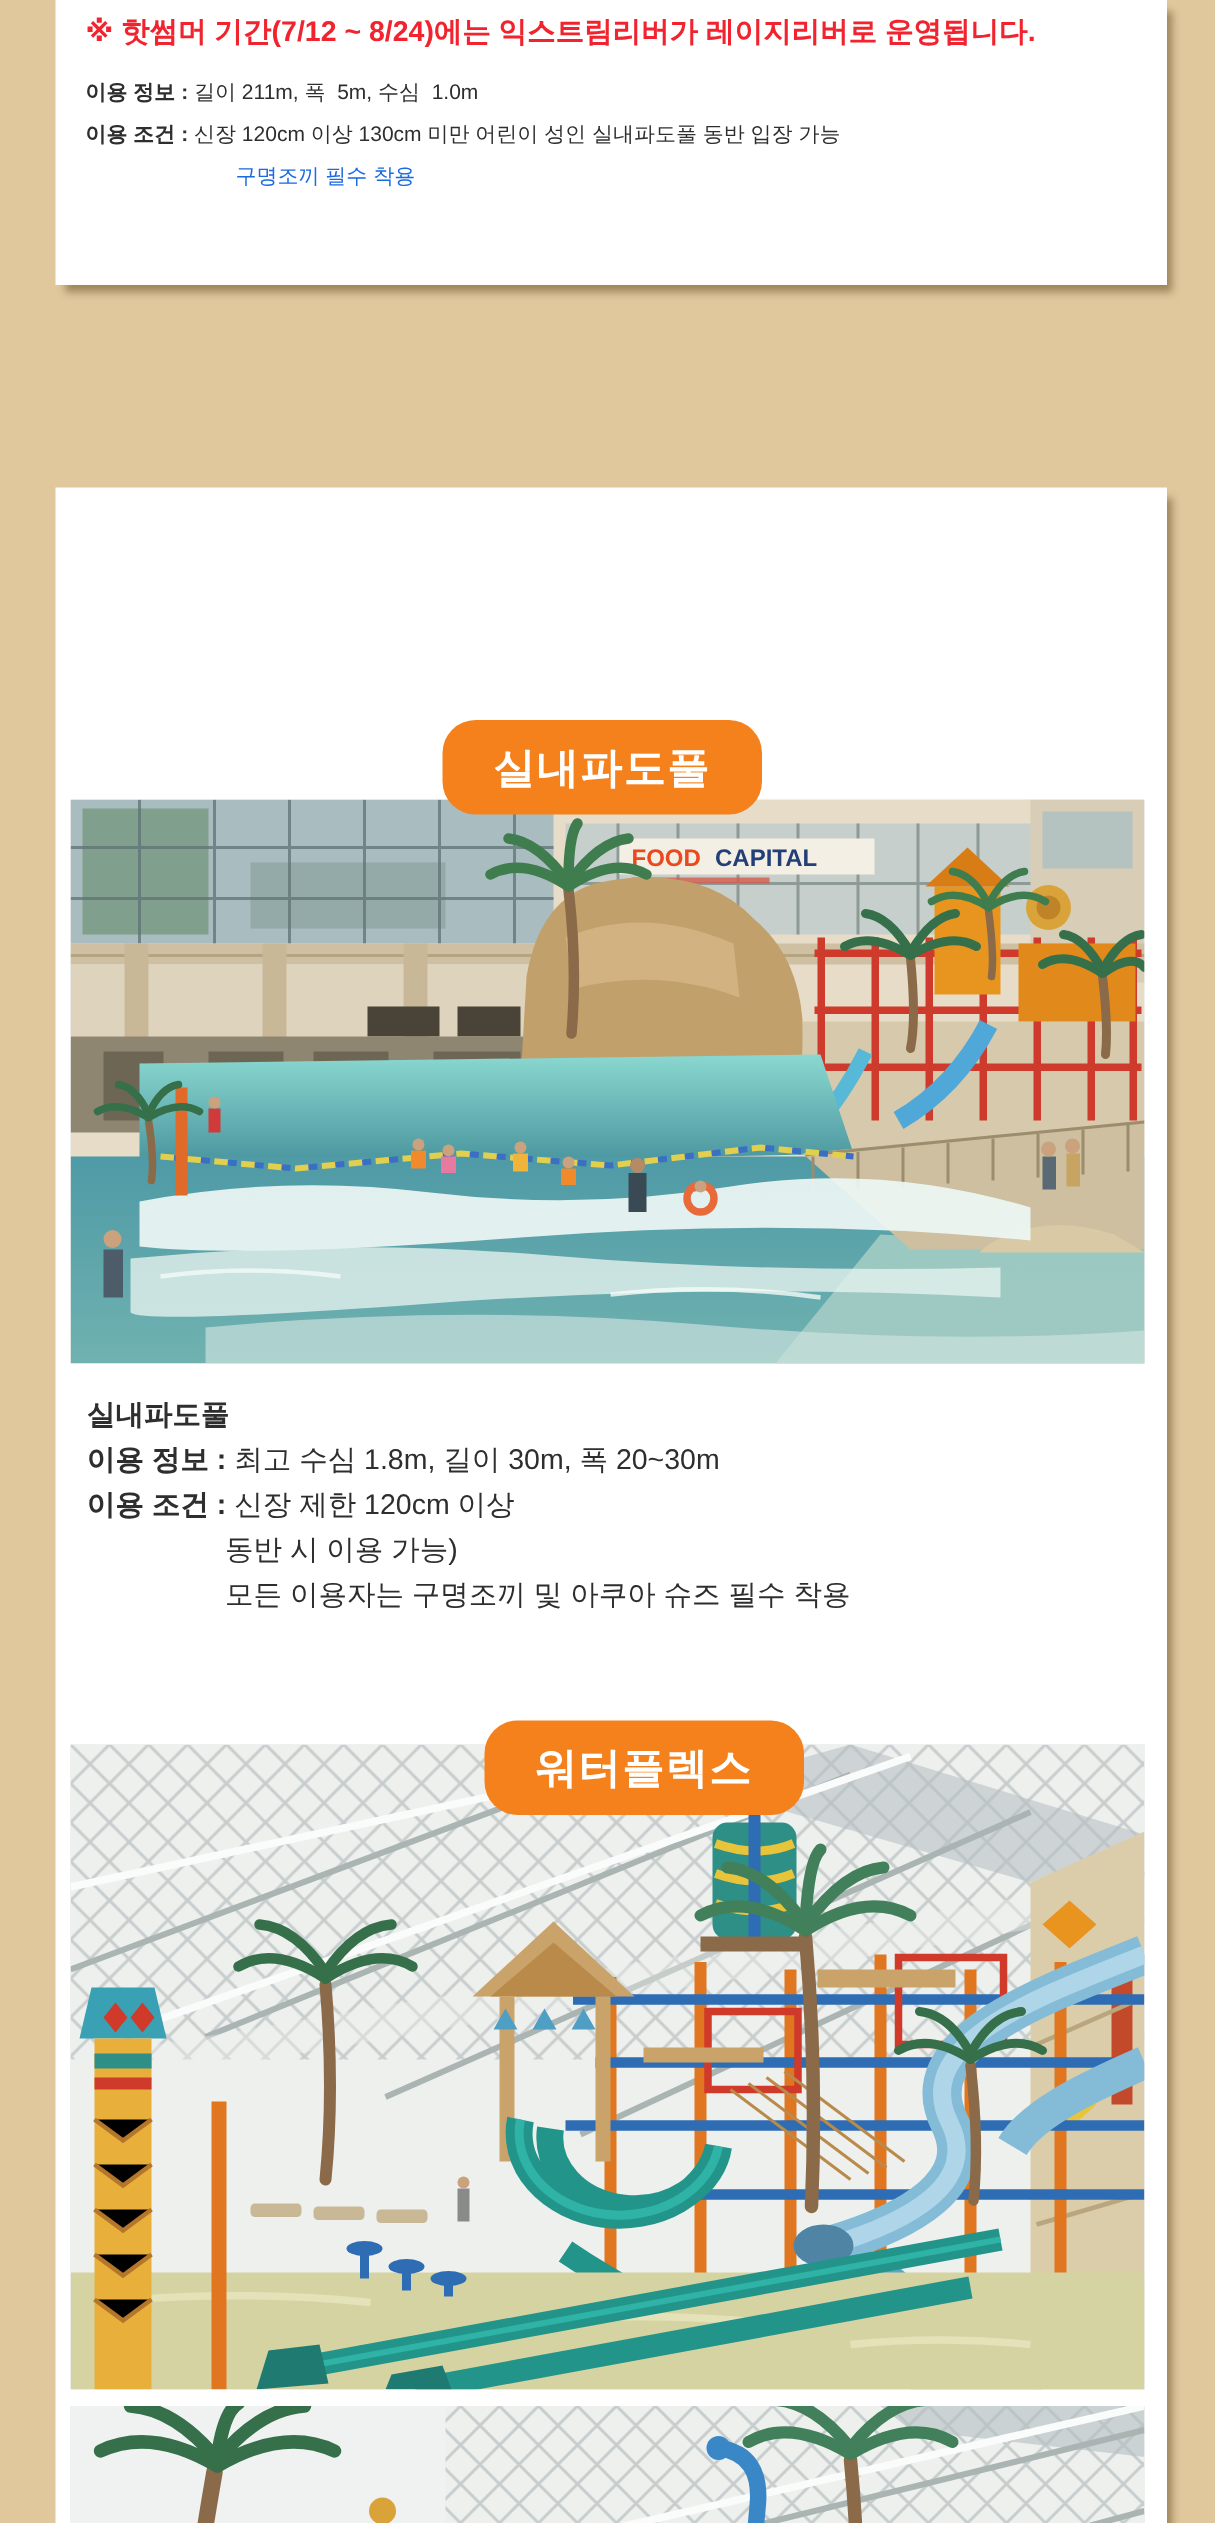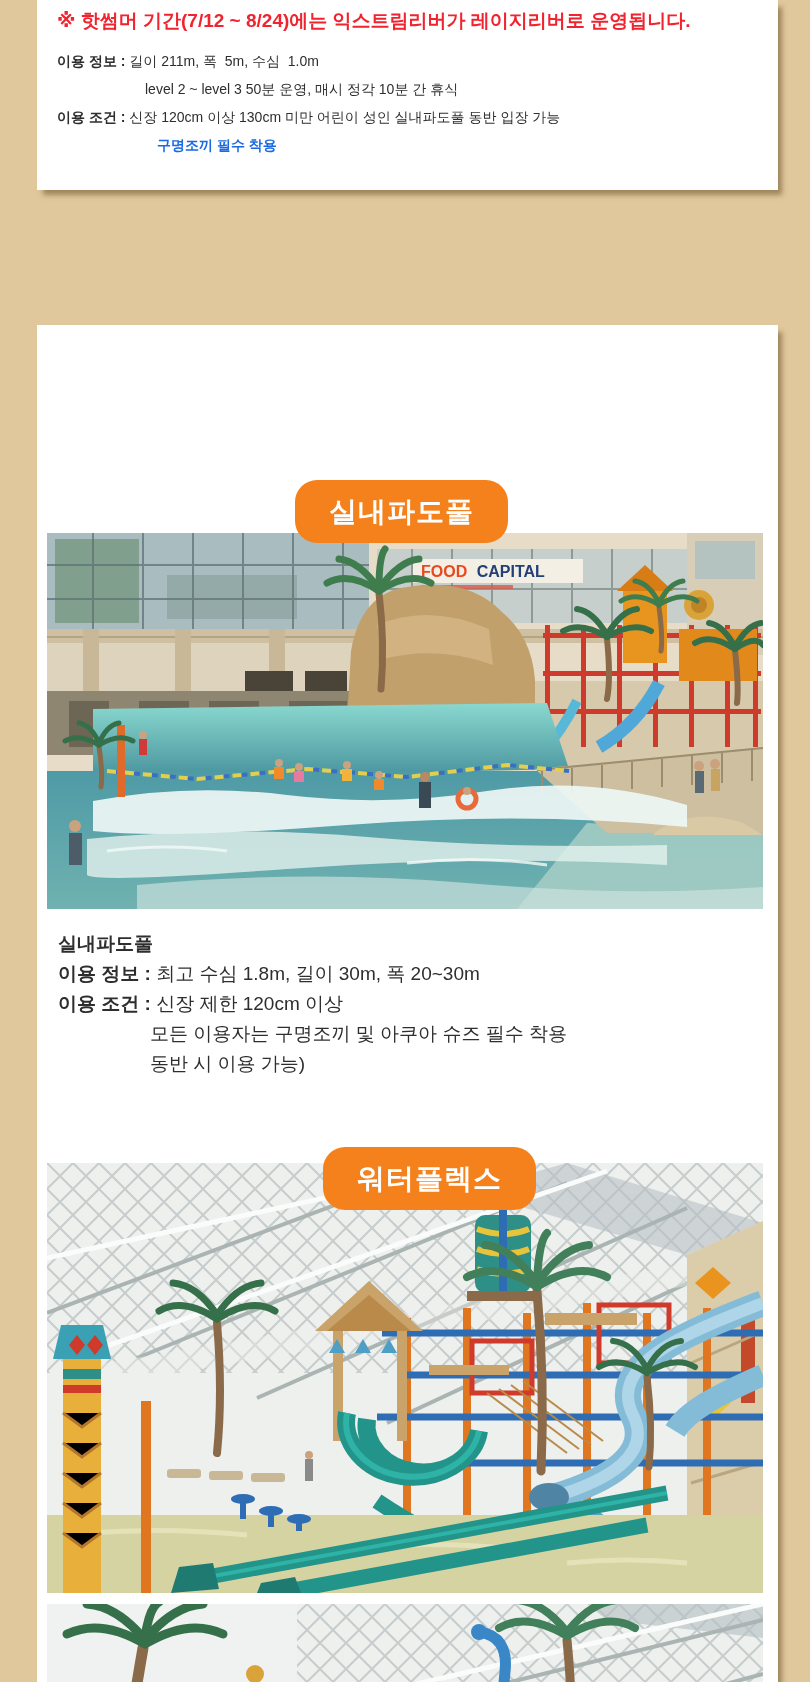--- a/index.html
+++ b/index.html
@@ -9,21 +9,21 @@
         box-shadow:5px 6px 5px -1px rgba(118,94,52,.62);}
   .card1{top:0;height:190px;}
   .card2{top:325px;height:1360px;}
 
   .warning{position:absolute;left:20px;top:8px;margin:0;font-size:19px;font-weight:bold;color:#f1232e;white-space:pre;}
   .lines{position:absolute;left:20px;top:47px;font-size:14px;line-height:28px;}
   .row{white-space:pre;}
   .lbl{font-weight:bold;white-space:pre;}
   .ind1{padding-left:88px;}
   .ind2{padding-left:100px;}
-  .blue{color:#1a6ae4;font-weight:bold;}
+  .blue{color:#1a6ae4;font-weight:normal;}
 
   .zone-title{position:absolute;top:44px;left:0;width:100%;margin:0;text-align:center;
               font-size:57px;line-height:58px;font-weight:900;color:#f0571f;letter-spacing:1px;}
   .badge{position:absolute;left:258px;width:213px;height:63px;background:#f5811c;border-radius:22px;
          display:flex;align-items:center;justify-content:center;z-index:3;}
   .badge span{color:#ffffff;font-size:28px;font-weight:bold;letter-spacing:1px;}
   .badge1{top:155px;}
   .badge2{top:822px;margin-left:28px;}
 
   .photo{position:absolute;left:10px;width:716px;overflow:hidden;background:#dfe3e2;}
@@ -38,21 +38,20 @@
 </style>
 </head>
 <body>
 
 <div class="page">
 
   <section class="card card1">
     <p class="warning">※ 핫썸머 기간(7/12 ~ 8/24)에는 익스트림리버가 레이지리버로 운영됩니다.</p>
     <div class="lines">
       <div class="row"><span class="lbl">이용 정보 : </span><span>길이 211m, 폭  5m, 수심  1.0m</span></div>
-      <div class="row ind1">level 2 ~ level 3 50분 운영, 매시 정각 10분 간 휴식</div>
       <div class="row"><span class="lbl">이용 조건 : </span><span>신장 120cm 이상 130cm 미만 어린이 성인 실내파도풀 동반 입장 가능</span></div>
       <div class="row ind2 blue">구명조끼 필수 착용</div>
     </div>
   </section>
 
   <section class="card card2">
 
 
     <div class="badge badge1">
       <span>실내파도풀</span>
@@ -273,22 +272,22 @@
               <path d="M52,210 q8,-18 20,-20"></path>
           </g>
         </g>
       </svg>
     </div>
 
     <div class="desc">
       <div class="row heading">실내파도풀</div>
       <div class="row"><span class="lbl">이용 정보 : </span><span>최고 수심 1.8m, 길이 30m, 폭 20~30m</span></div>
       <div class="row"><span class="lbl">이용 조건 : </span><span>신장 제한 120cm 이상</span></div>
+      <div class="row ind">동반 시 이용 가능)</div>
       <div class="row ind">모든 이용자는 구명조끼 및 아쿠아 슈즈 필수 착용</div>
-      <div class="row ind">동반 시 이용 가능)</div>
     </div>
 
     <div class="badge badge2">
       <span>워터플렉스</span>
     </div>
 
     <div class="photo photo2">
       <svg viewBox="0 0 716 430" preserveAspectRatio="none">
         <defs>
           <pattern id="lat" width="26" height="26" patternUnits="userSpaceOnUse">

